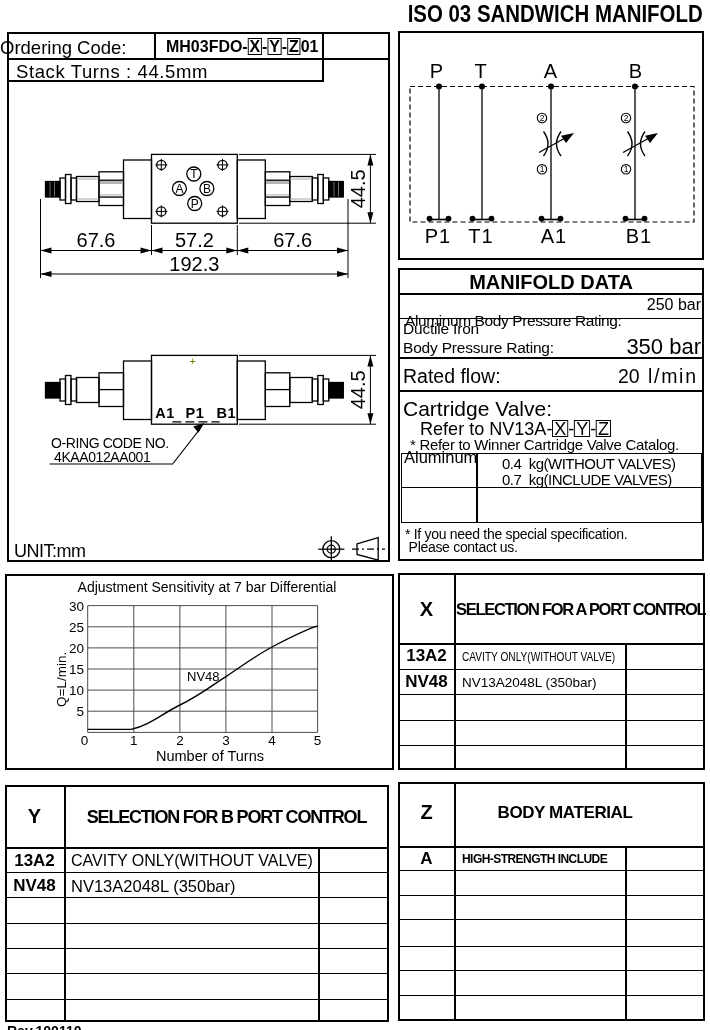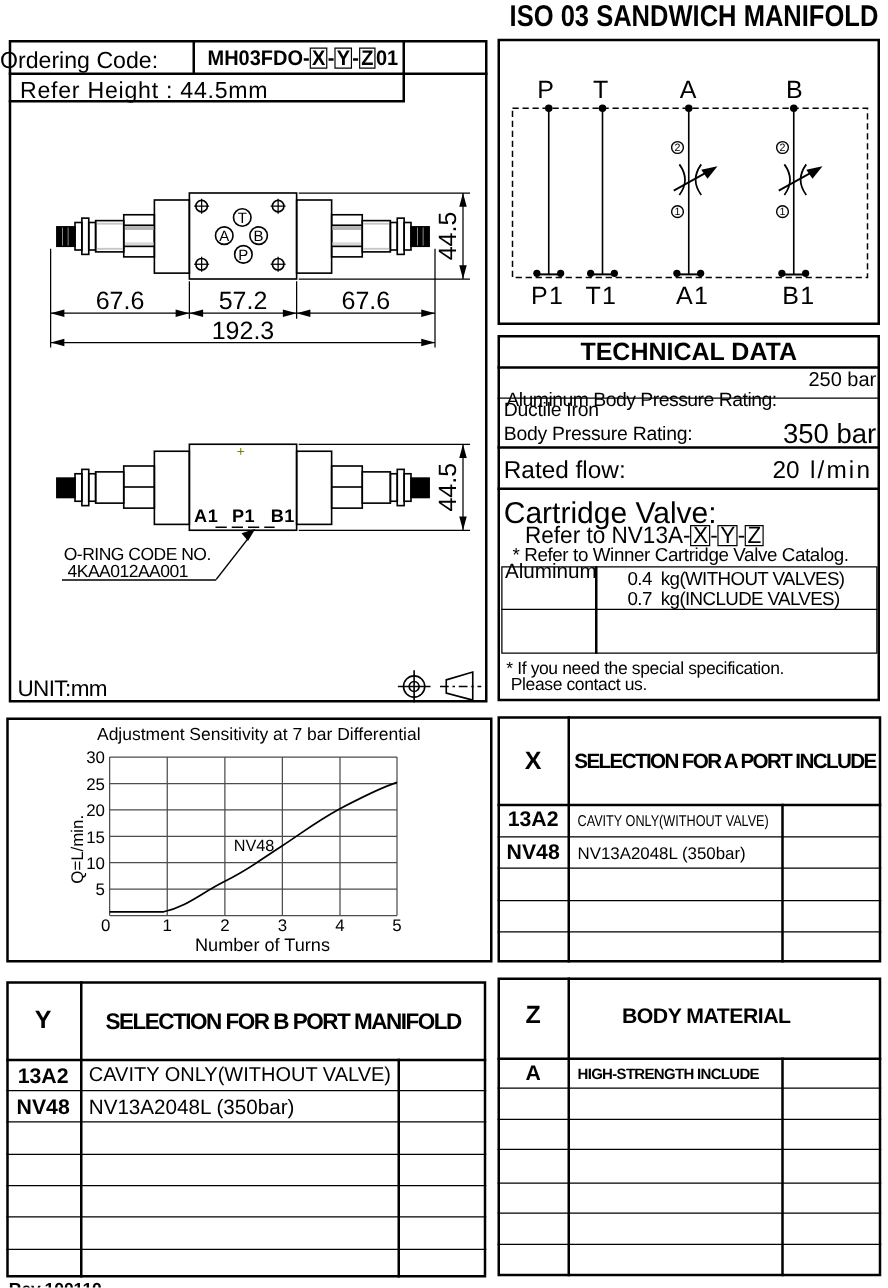--- a/index.html
+++ b/index.html
@@ -18,21 +18,21 @@
 <div class="t" style="right:7px;top:0px;font-size:24px;font-weight:bold;transform:scaleX(0.851);transform-origin:right top;">ISO 03 SANDWICH MANIFOLD</div>
 
 <div class="box" style="left:7px;top:32px;width:383px;height:530px;"></div>
 
 <div class="vl" style="left:154px;top:32px;height:27px;width:2px;"></div>
 <div class="vl" style="left:322px;top:32px;height:49px;width:2px;"></div>
 <div class="hl" style="left:7px;top:58px;width:383px;height:2px;"></div>
 <div class="hl" style="left:7px;top:80px;width:317px;height:2px;"></div>
 <div class="t" style="left:0;top:37px;font-size:18.5px;">Ordering Code:</div>
 <div class="t" style="left:166px;top:37px;font-size:17px;font-weight:bold;transform:scaleX(0.94);transform-origin:left;">MH03FDO-<span class="bx">X</span>-<span class="bx">Y</span>-<span class="bx">Z</span>01</div>
-<div class="t" style="left:16px;top:61px;font-size:18.5px;letter-spacing:0.6px;">Refer Height : 44.5mm</div>
+<div class="t" style="left:16px;top:61px;font-size:18.5px;letter-spacing:0.6px;">Stack Turns : 44.5mm</div>
 
 <svg class="abs" style="left:7px;top:82px;" width="383" height="480" viewBox="7 82 383 480">
 <g stroke="#000" fill="none" stroke-width="1.3">
 
 <rect x="151.5" y="154.4" width="85.8" height="68.8"></rect>
 
 <rect x="123.5" y="160" width="28" height="58.5"></rect>
 <rect x="237.3" y="160" width="28" height="58.5"></rect>
 
 <g>
@@ -253,33 +253,33 @@
 <text x="551" y="78">A</text>
 <text x="636" y="78">B</text>
 <text x="438" y="243">P1</text>
 <text x="481" y="243">T1</text>
 <text x="554" y="243">A1</text>
 <text x="639" y="243">B1</text>
 </g>
 </svg>
 
 <div class="box" style="left:398px;top:268px;width:306px;height:293px;"></div>
-<div class="t" style="left:398px;top:271px;width:306px;text-align:center;font-size:20px;font-weight:bold;">TECHNICAL DATA</div>
+<div class="t" style="left:398px;top:271px;width:306px;text-align:center;font-size:20px;font-weight:bold;">MANIFOLD DATA</div>
 <div class="hl" style="left:398px;top:293px;width:306px;height:2px;"></div>
 <div class="t" style="left:405px;top:312px;font-size:15.5px;letter-spacing:-0.4px;">Aluminum Body Pressure Rating:</div>
 <div class="t" style="right:9px;top:296px;font-size:16px;">250 bar</div>
 <div class="hl" style="left:398px;top:318px;width:306px;height:1px;"></div>
 <div class="t" style="left:403px;top:320px;font-size:15.5px;line-height:18.5px;letter-spacing:-0.2px;">Ductile Iron<br>Body Pressure Rating:</div>
 <div class="t" style="right:9px;top:334px;font-size:22px;">350 bar</div>
 <div class="hl" style="left:398px;top:357px;width:306px;height:2px;"></div>
 <div class="t" style="left:403px;top:365px;font-size:19.5px;">Rated flow:</div>
 <div class="t" style="left:618px;top:365px;font-size:19.5px;">20</div>
 <div class="t" style="left:648px;top:365px;font-size:19.5px;letter-spacing:1.7px;">l/min</div>
 <div class="hl" style="left:398px;top:390px;width:306px;height:2px;"></div>
-<div class="t" style="left:403px;top:397px;font-size:24px;">Cartridge Valve:</div>
+<div class="t" style="left:403px;top:397px;font-size:21px;">Cartridge Valve:</div>
 <div class="t" style="left:420px;top:418px;font-size:19px;transform:scaleX(0.95);transform-origin:left;">Refer to NV13A-<span class="bx" style="border-width:1.5px;">X</span>-<span class="bx" style="border-width:1.5px;">Y</span>-<span class="bx" style="border-width:1.5px;">Z</span></div>
 <div class="t" style="left:410px;top:436px;font-size:15px;letter-spacing:-0.3px;">* Refer to Winner Cartridge Valve Catalog.</div>
 <div class="box" style="left:401px;top:453px;width:301px;height:70px;border-width:1.5px;"></div>
 <div class="vl" style="left:476px;top:453px;height:70px;width:1.5px;"></div>
 <div class="hl" style="left:401px;top:487px;width:301px;height:1px;"></div>
 <div class="t" style="left:404px;top:448px;font-size:16.5px;">Aluminum</div>
 <div class="t" style="left:502px;top:456px;font-size:15px;line-height:15.5px;letter-spacing:-0.5px;">0.4&nbsp; kg(WITHOUT VALVES)<br>0.7&nbsp; kg(INCLUDE VALVES)</div>
 <div class="t" style="left:405px;top:528px;font-size:14px;line-height:13px;letter-spacing:-0.3px;">* If you need the special specification.<br>&nbsp;Please contact us.</div>
 
 <div class="box" style="left:5px;top:574px;width:389px;height:196px;"></div>
@@ -326,38 +326,38 @@
 
 <div class="box" style="left:398px;top:573px;width:307px;height:197px;"></div>
 <div class="vl" style="left:454px;top:573px;height:197px;width:1.5px;"></div>
 <div class="vl" style="left:625px;top:643px;height:127px;width:1.5px;"></div>
 <div class="hl" style="left:398px;top:643px;width:307px;height:1.5px;"></div>
 <div class="hl" style="left:398px;top:668.5px;width:307px;height:1px;"></div>
 <div class="hl" style="left:398px;top:694px;width:307px;height:1px;"></div>
 <div class="hl" style="left:398px;top:719.5px;width:307px;height:1px;"></div>
 <div class="hl" style="left:398px;top:745px;width:307px;height:1px;"></div>
 <div class="t" style="left:398px;top:598px;width:57px;text-align:center;font-size:20px;font-weight:bold;">X</div>
-<div class="t" style="left:456px;top:600px;width:248px;text-align:center;font-size:16.5px;font-weight:bold;letter-spacing:-1.3px;">SELECTION FOR A PORT INCLUDE</div>
+<div class="t" style="left:456px;top:600px;width:248px;text-align:center;font-size:16.5px;font-weight:bold;letter-spacing:-1.3px;">SELECTION FOR A PORT CONTROL</div>
 <div class="t" style="left:398px;top:646px;width:57px;text-align:center;font-size:17px;font-weight:bold;">13A2</div>
 <div class="t" style="left:462px;top:650px;font-size:12.5px;transform:scaleX(0.81);transform-origin:left;">CAVITY ONLY(WITHOUT VALVE)</div>
 <div class="t" style="left:398px;top:672px;width:57px;text-align:center;font-size:17px;font-weight:bold;">NV48</div>
 <div class="t" style="left:462px;top:675px;font-size:13.5px;">NV13A2048L (350bar)</div>
 
 <div class="box" style="left:5px;top:785px;width:384px;height:237px;"></div>
 <div class="vl" style="left:64px;top:785px;height:237px;width:1.5px;"></div>
 <div class="vl" style="left:318px;top:847px;height:175px;width:1.5px;"></div>
 <div class="hl" style="left:5px;top:847px;width:384px;height:1.5px;"></div>
 <div class="hl" style="left:5px;top:872px;width:384px;height:1px;"></div>
 <div class="hl" style="left:5px;top:897px;width:384px;height:1px;"></div>
 <div class="hl" style="left:5px;top:922.5px;width:384px;height:1px;"></div>
 <div class="hl" style="left:5px;top:948px;width:384px;height:1px;"></div>
 <div class="hl" style="left:5px;top:973px;width:384px;height:1px;"></div>
 <div class="hl" style="left:5px;top:998.5px;width:384px;height:1px;"></div>
 <div class="t" style="left:5px;top:805px;width:59px;text-align:center;font-size:20px;font-weight:bold;">Y</div>
-<div class="t" style="left:66px;top:807px;width:321px;text-align:center;font-size:18px;font-weight:bold;letter-spacing:-1.2px;">SELECTION FOR B PORT MANIFOLD</div>
+<div class="t" style="left:66px;top:807px;width:321px;text-align:center;font-size:18px;font-weight:bold;letter-spacing:-1.2px;">SELECTION FOR B PORT CONTROL</div>
 <div class="t" style="left:5px;top:851px;width:59px;text-align:center;font-size:17px;font-weight:bold;">13A2</div>
 <div class="t" style="left:71px;top:852px;font-size:16px;">CAVITY ONLY(WITHOUT VALVE)</div>
 <div class="t" style="left:5px;top:876px;width:59px;text-align:center;font-size:17px;font-weight:bold;">NV48</div>
 <div class="t" style="left:71px;top:877px;font-size:16.5px;">NV13A2048L (350bar)</div>
 
 <div class="box" style="left:398px;top:782px;width:307px;height:239px;"></div>
 <div class="vl" style="left:454px;top:782px;height:239px;width:1.5px;"></div>
 <div class="vl" style="left:625px;top:846px;height:175px;width:1.5px;"></div>
 <div class="hl" style="left:398px;top:846px;width:307px;height:1.5px;"></div>
 <div class="hl" style="left:398px;top:870px;width:307px;height:1px;"></div>

